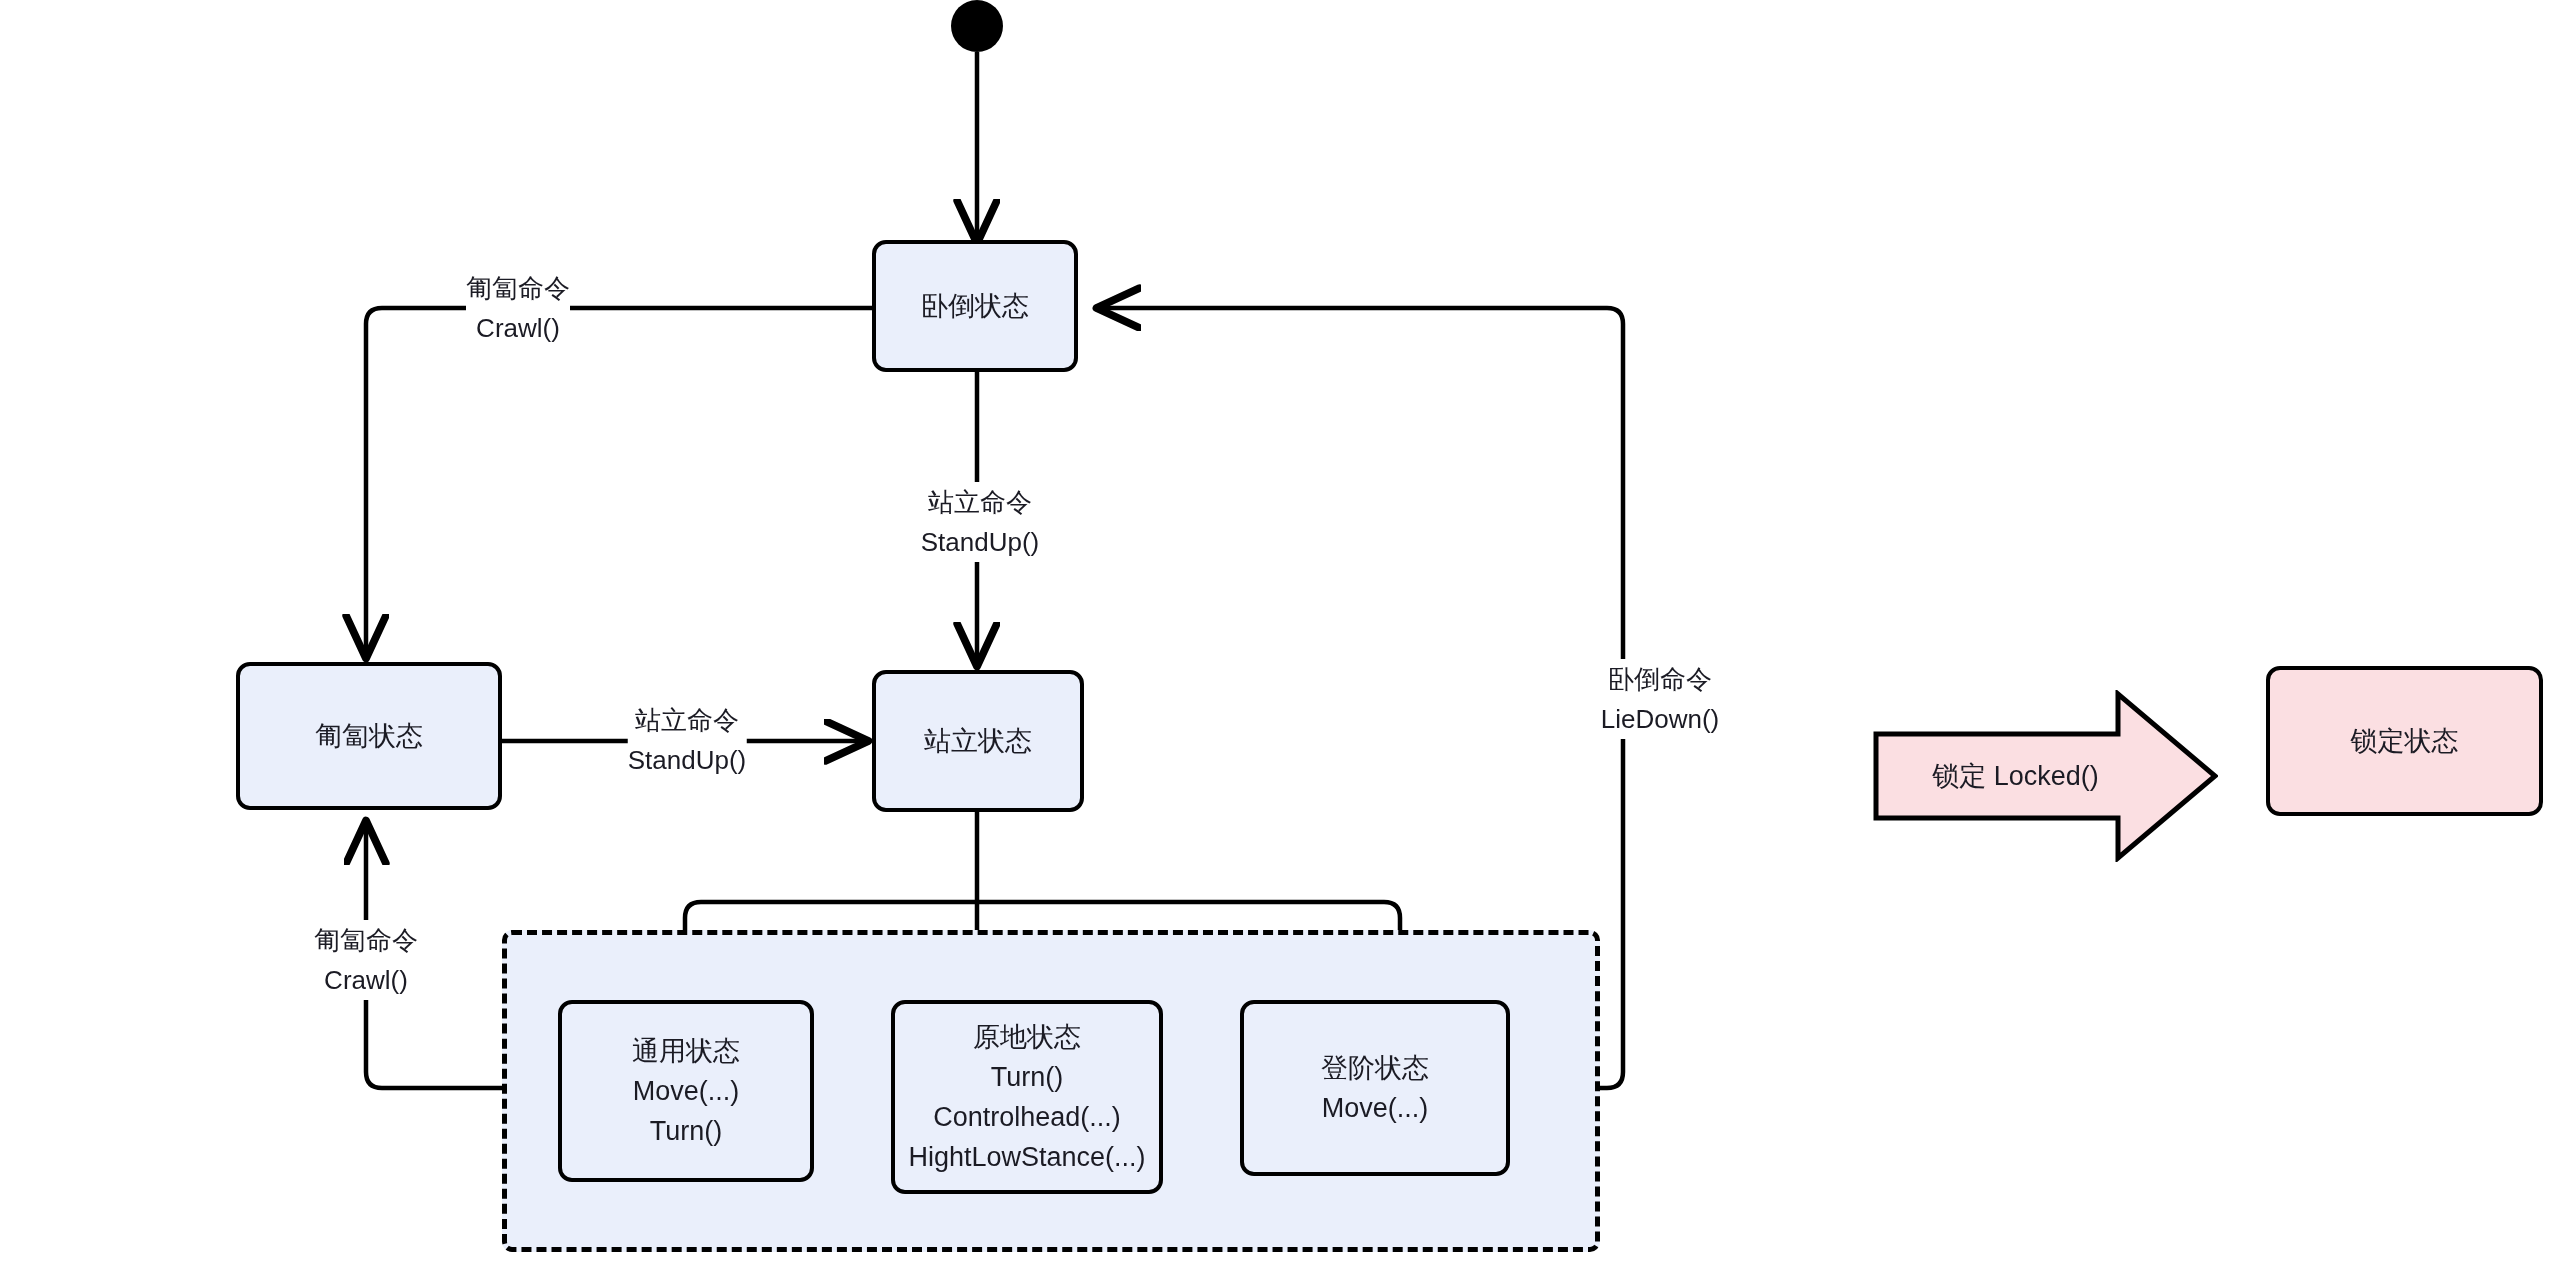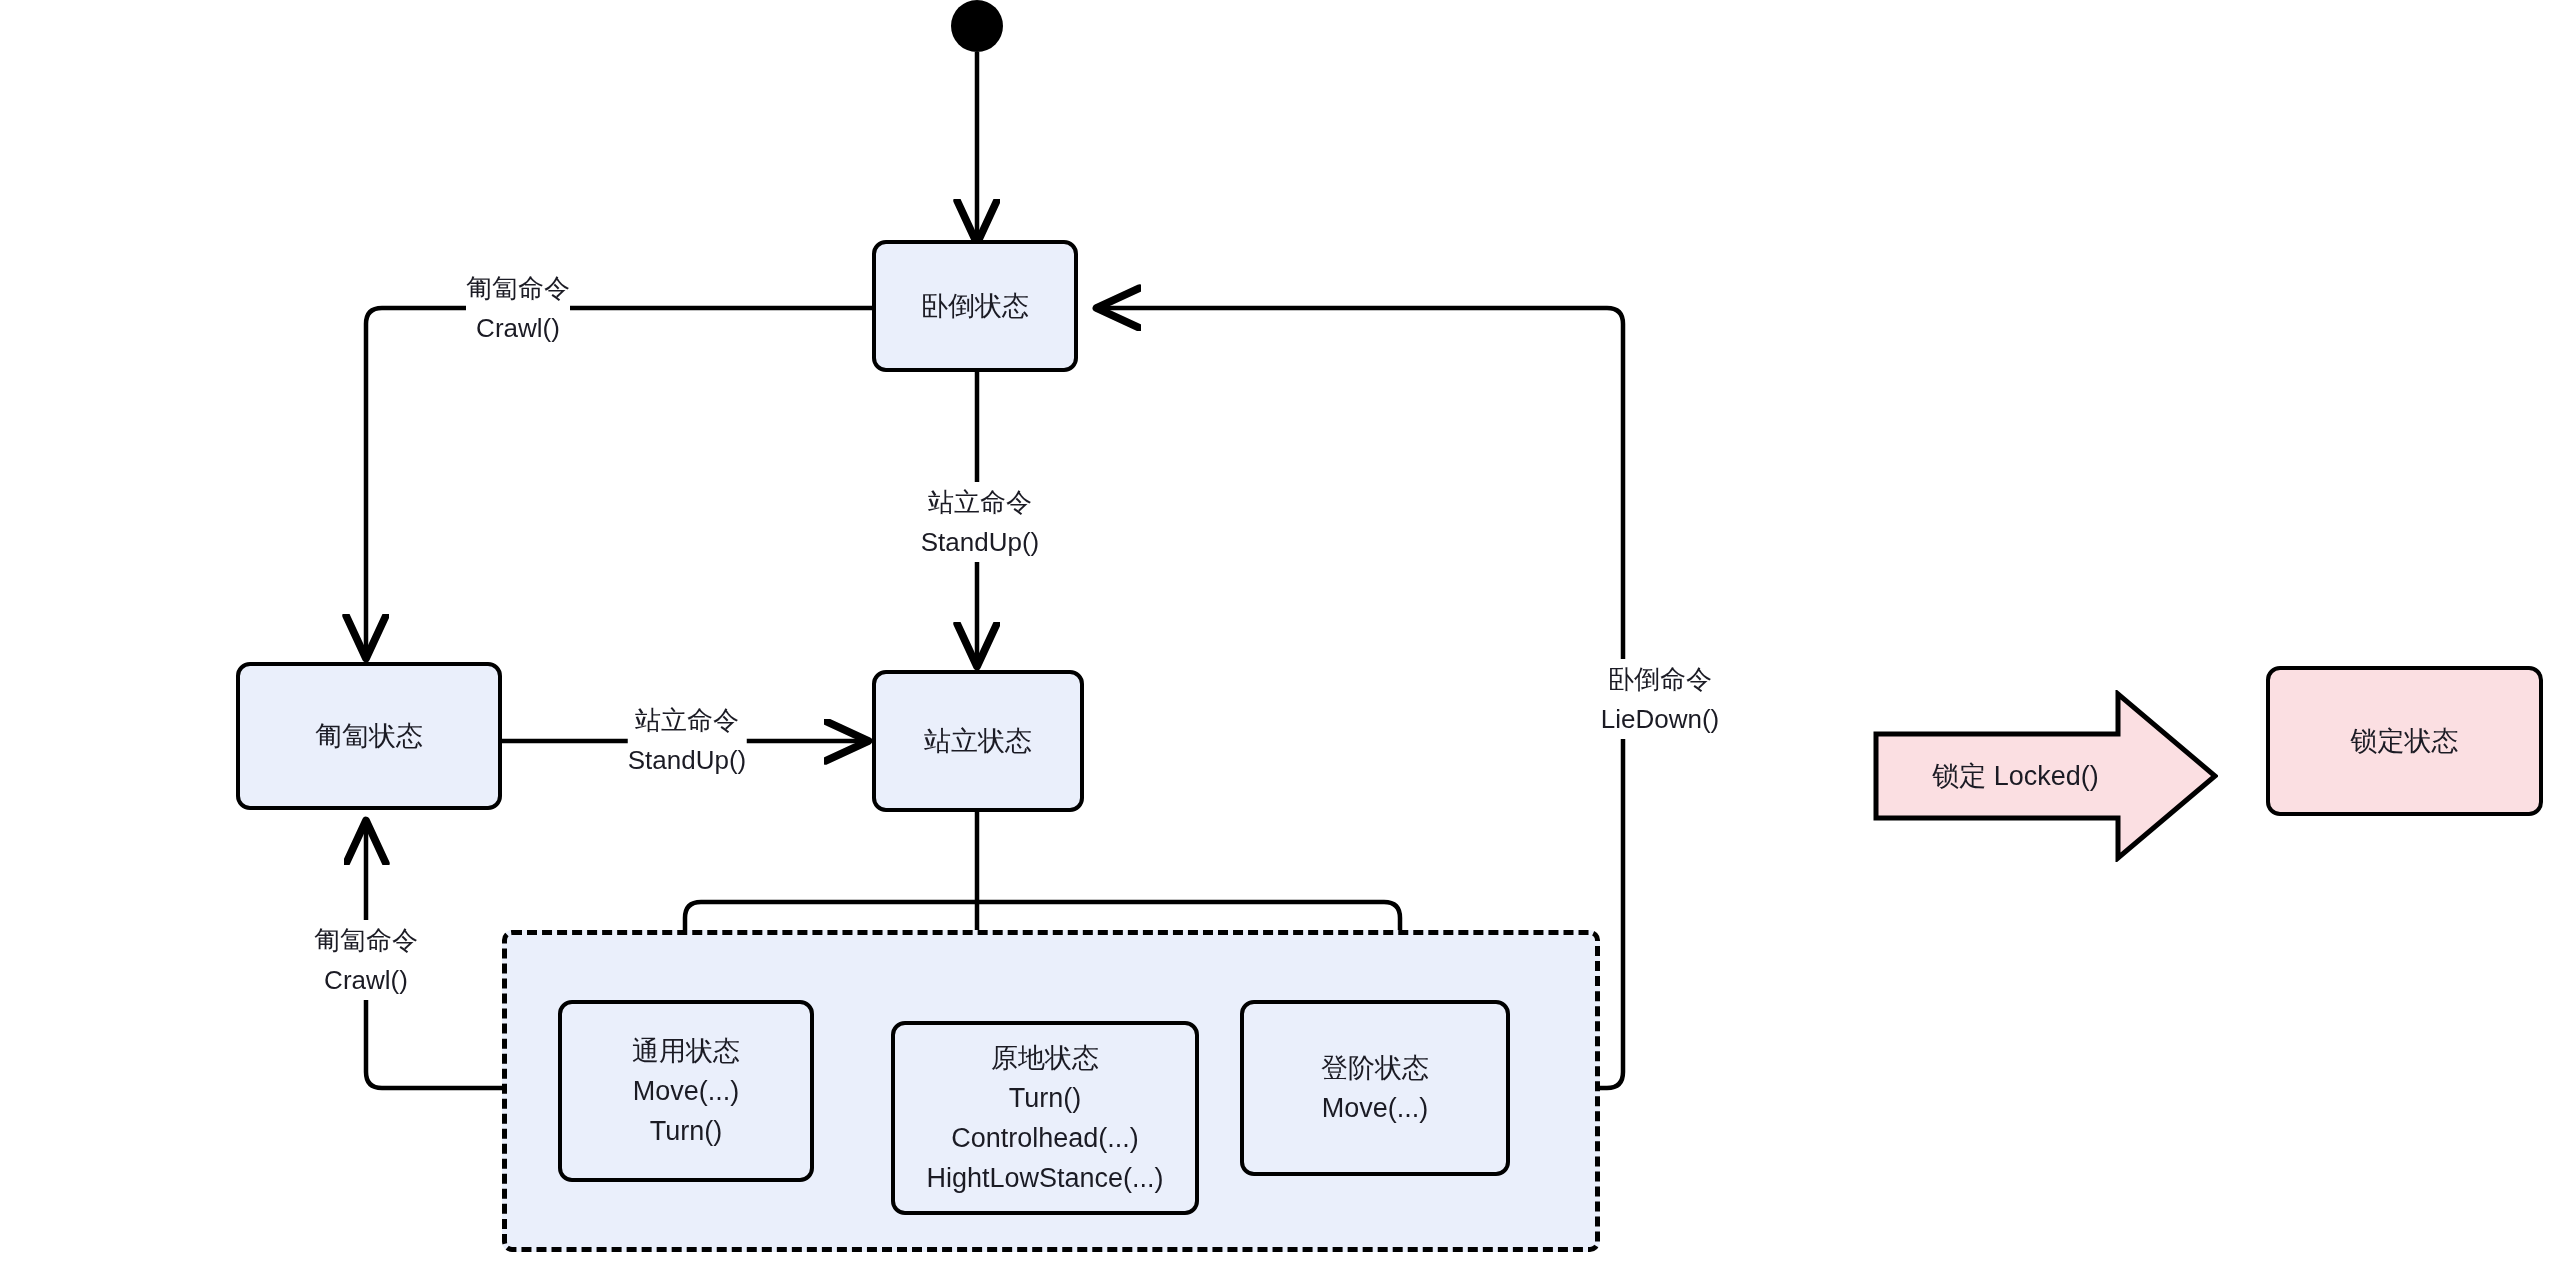--- a/index.html
+++ b/index.html
@@ -141,21 +141,21 @@
   <div class="node" style="left:872px; top:670px; width:212px; height:142px;">
     <span class="line">站立状态</span>
   </div>
 
   <div class="node" style="left:558px; top:1000px; width:256px; height:182px;">
     <span class="line">通用状态</span>
     <span class="line">Move(...)</span>
     <span class="line">Turn()</span>
   </div>
 
-  <div class="node" style="left:891px; top:1000px; width:308px; height:194px;margin-top:21px;">
+  <div class="node" style="left:891px; top:1000px; width:272px; height:194px;">
     <span class="line">原地状态</span>
     <span class="line">Turn()</span>
     <span class="line">Controlhead(...)</span>
     <span class="line">HightLowStance(...)</span>
   </div>
 
   <div class="node" style="left:1240px; top:1000px; width:270px; height:176px;">
     <span class="line">登阶状态</span>
     <span class="line">Move(...)</span>
   </div>

